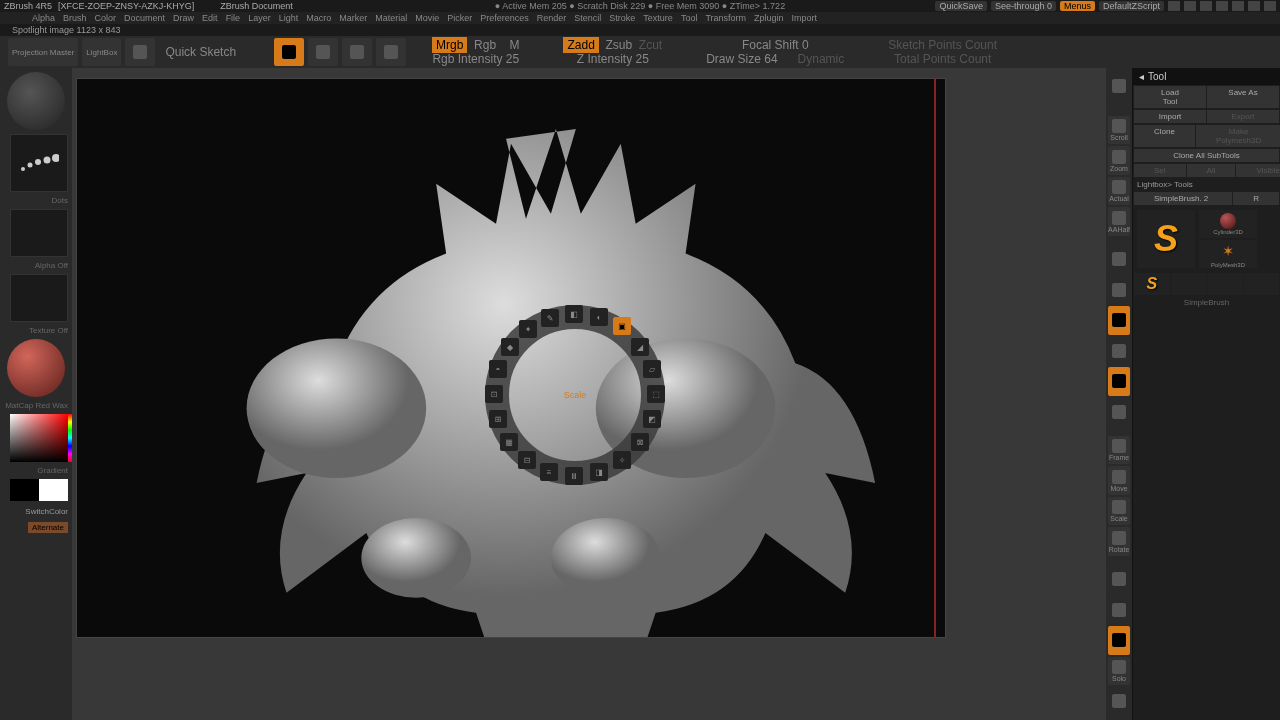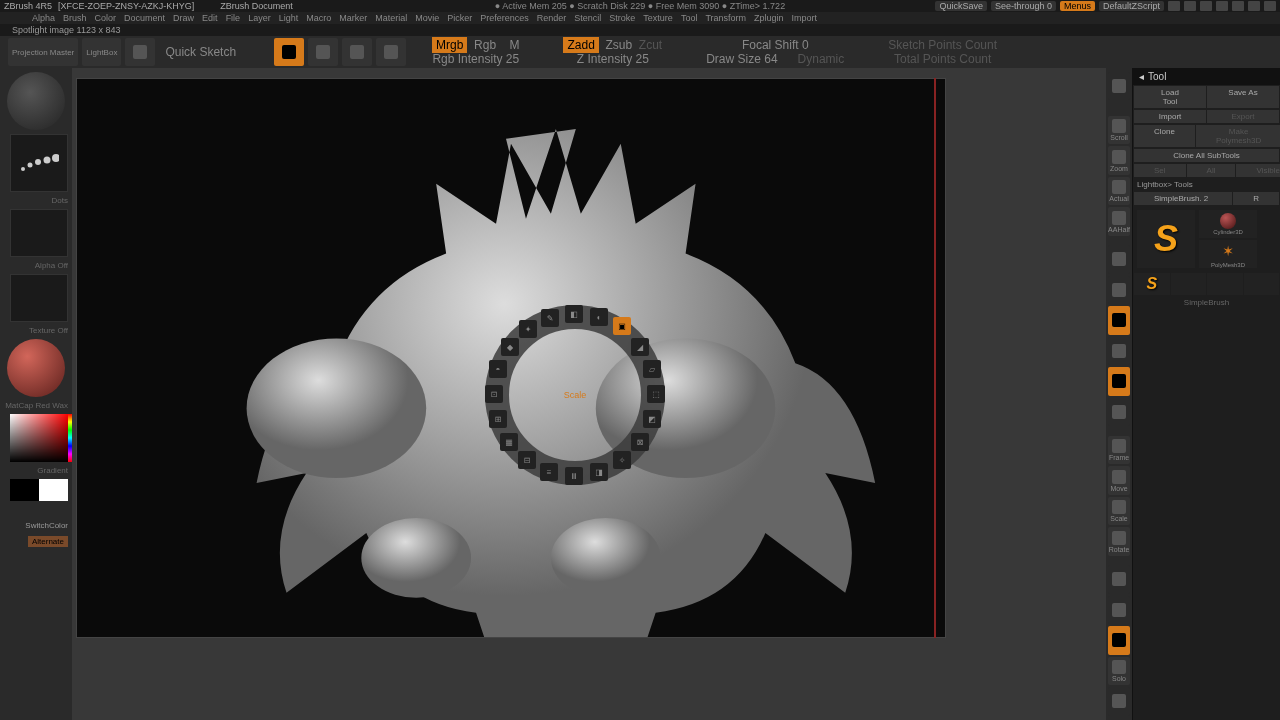--- a/index.html
+++ b/index.html
@@ -39,21 +39,21 @@
 .lp-sphere { width: 58px; height: 58px; border-radius: 50%; background: radial-gradient(circle at 40% 35%, #555, #222); margin: 0 auto; }
 .lp-label { color: #666; font-size: 8px; text-align: center; }
 .lp-dots { width: 58px; height: 58px; background: #1a1a1a; border: 1px solid #333; display:flex; align-items:center; justify-content:center; }
 .lp-dots svg { width: 40px; height: 20px; }
 .lp-slot { width: 58px; height: 48px; background: #1a1a1a; border: 1px solid #333; }
 .lp-mat { width: 58px; height: 58px; border-radius: 50%; background: radial-gradient(circle at 35% 30%, #d2665a, #5a1e1a); margin: 0 auto; }
 .lp-color { width: 58px; height: 48px; background: linear-gradient(to right, #fff, #f00), linear-gradient(to bottom, transparent, #000); background-blend-mode: multiply; position: relative; }
 .lp-color .hue { position:absolute; top:0; right:-8px; width:8px; height:100%; background: linear-gradient(to bottom, red, yellow, lime, cyan, blue, magenta, red);}
 .lp-swatches { display:flex; }
 .lp-swatches div { width: 29px; height: 22px; }
-.lp-sw-btn { font-size: 8px; text-align: center; padding: 2px 0; margin-top: 14px; }
+.lp-sw-btn { font-size: 8px; text-align: center; padding: 2px 0; }
 .lp-alt { background:#7a4a2a; color:#000; font-size:8px; padding:1px 4px; text-align:center; }
 
 .canvas-wrap { flex: 1; background: #383838; position: relative; }
 .viewport { position: absolute; left: 4px; top: 10px; width: 870px; height: 560px; background: #0a0a0a; border: 1px solid #444; overflow: hidden; }
 .creature { position:absolute; inset:0; background:#0a0a0a; }
 
 
 .radial { position: absolute; left: 408px; top: 226px; width: 180px; height: 180px; }
 .radial .ring { width: 180px; height: 180px; border-radius: 50%; border: 24px solid rgba(60,60,60,0.85); position:absolute; }
 .radial .center-label { position: absolute; top: 50%; left: 50%; transform: translate(-50%,-50%); color:#d67a1a; font-size: 9px; }

